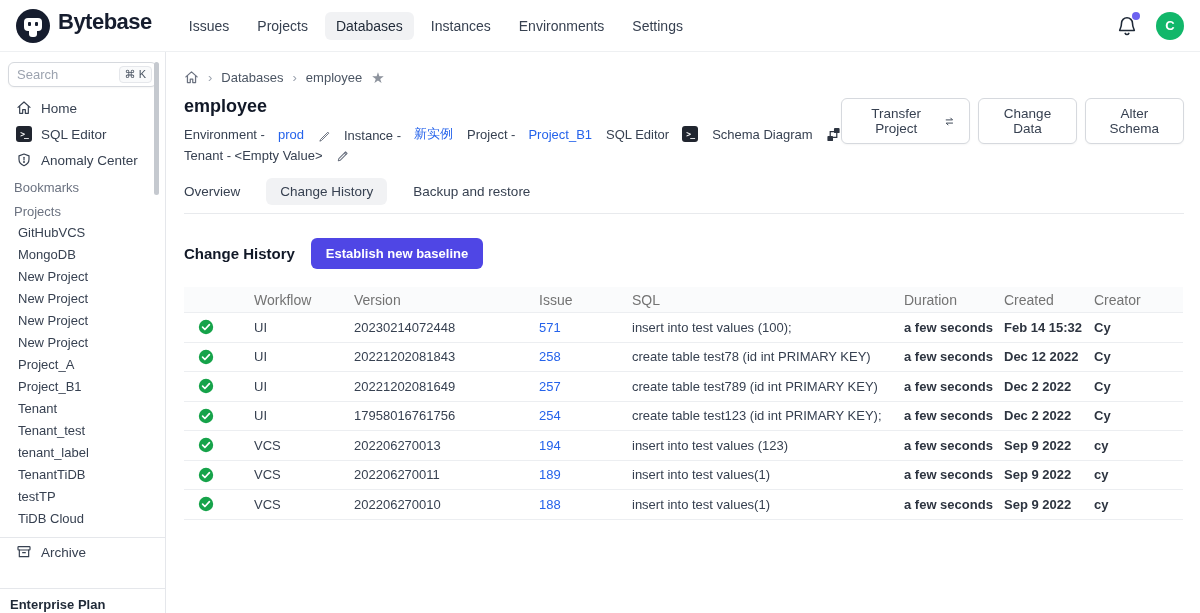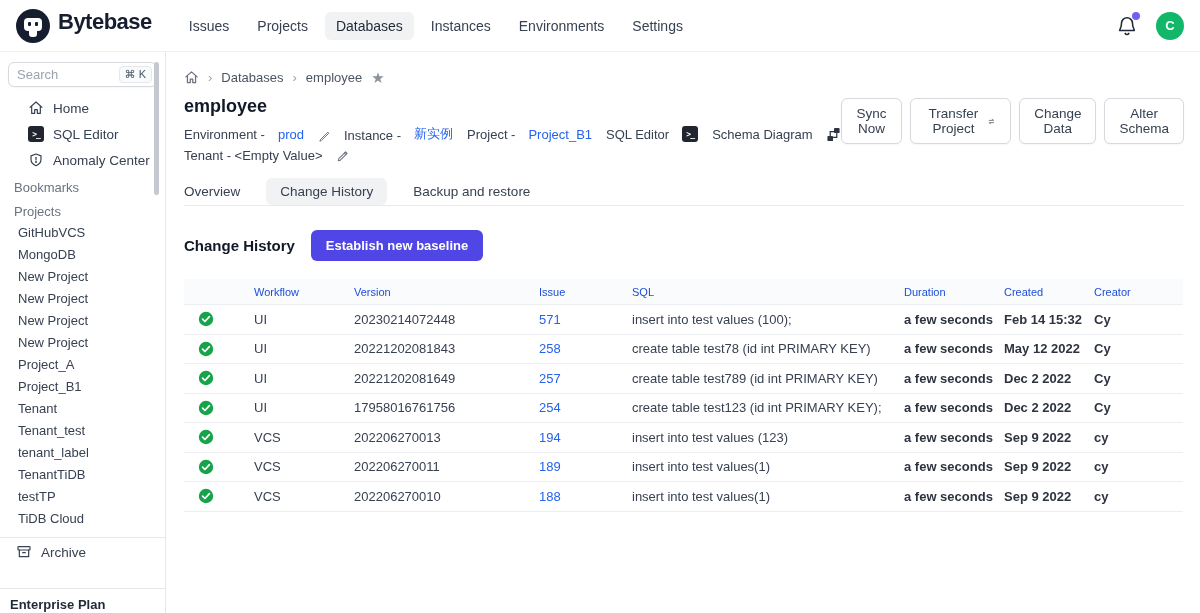--- a/index.html
+++ b/index.html
@@ -34,21 +34,21 @@
     padding-top:10px; position:relative; flex-shrink:0; }
   .main { flex:1; padding:10px 16px 0 18px; overflow:hidden; }
 
   
   .search-box { margin:0 8px; height:25px; border:1px solid #d6d9de; border-radius:6px;
     display:flex; align-items:center; padding:0 4px 0 8px; background:#fff;
     box-shadow:0 1px 2px rgba(0,0,0,.04); cursor:text; }
   .search-ph { flex:1; font-size:13px; color:#9ca3af; }
   .kbd { font-size:11px; color:#4b5563; border:1px solid #e5e7eb; background:#f9fafb;
     border-radius:4px; padding:1px 5px; white-space:nowrap; }
-  .side-nav { margin-top:8px;padding-left:12px; }
+  .side-nav { margin-top:8px; }
   .side-item { display:flex; align-items:center; gap:9px; height:26px; padding:0 8px 0 16px;
     font-size:13.5px; color:#374151; cursor:pointer; }
   .side-item svg { flex-shrink:0; }
   .term-ico { width:16px; height:16px; background:#20252f; border-radius:3px; color:#fff;
     font-family:"DejaVu Sans Mono", monospace; font-size:8px; font-weight:bold;
     display:flex; align-items:center; justify-content:center; letter-spacing:-1px; }
   .section-label { font-size:13px; color:#6b7280; padding:0 8px 0 14px; margin-top:4px;
     height:20px; display:flex; align-items:center; }
   .proj-list { }
   .proj-item { height:22px; display:flex; align-items:center; padding-left:18px;
@@ -74,36 +74,36 @@
     margin-bottom:5px; flex-wrap:nowrap; }
   .meta-item { display:flex; align-items:flex-end; gap:13px; white-space:nowrap; }
   a.blue, .blue { color:#2563eb; text-decoration:none; cursor:pointer; }
   .actions { margin-left:auto; display:flex; gap:8px; margin-top:2px; }
   .btn { background:#fff; border:1px solid #d6d9de; border-radius:6px; padding:7px 14px;
     font-size:13.5px; color:#374151; font-family:inherit; cursor:pointer;
     box-shadow:0 1px 2px rgba(0,0,0,.04); display:flex; align-items:center; gap:6px; }
 
   
   .tabs { display:flex; align-items:center; gap:26px; margin-top:10px;
-    border-bottom:1px solid #e8eaed; }
+    border-bottom:1px solid #e8eaed; padding-bottom:8px; }
   .tab { font-size:13.5px; color:#374151; cursor:pointer; padding:6px 0; }
   .tab.active { background:#f1f2f4; border-radius:6px; padding:6px 14px; }
 
   
   .section-head { display:flex; align-items:center; margin-top:24px; }
   .section-title { font-size:15px; font-weight:700; color:#111827; }
   .btn-primary { border:none; color:#fff; border-radius:6px; padding:8px 15px;
     font-size:13px; font-weight:600; margin-left:16px; cursor:pointer; font-family:inherit; }
 
   
   .tbl { margin-top:18px; width:999px; }
   .tbl-row { display:grid; grid-template-columns:70px 100px 185px 93px 272px 100px 90px 89px;
     align-items:center; }
   .tbl-head { background:#fafbfc; height:26px; border-bottom:1px solid #eceef1; }
-  .tbl-head .cell { font-size:11px; color:#1d4ed8; }
+  .tbl-head .cell { font-size:14px; color:#737373; }
   .cell { padding-right:8px; white-space:nowrap; overflow:hidden; font-size:13px; }
   .data-row { height:29.5px; border-bottom:1px solid #eceef1; cursor:pointer; }
   .cell.status { padding-left:14px; display:flex; align-items:center; }
   .cell.workflow { font-weight:500; color:#374151; }
   .cell.version { color:#374151; }
   .cell.issue { font-weight:500; }
   .cell.sql { color:#374151; }
   .cell.duration, .cell.created, .cell.creator { font-weight:600; color:#2d3440; }
 </style>
 </head>
@@ -260,21 +260,20 @@
               <svg width="14" height="14" viewBox="0 0 24 24" fill="none" stroke="#6b7280" stroke-width="1.8" stroke-linecap="round" stroke-linejoin="round">
                 <path d="M4 20l3.5-.9L19 7.6 16.4 5 4.9 16.5 4 20z"></path>
                   <path d="M14.5 7l2.5 2.5"></path>
               </svg>
             </span>
           </div>
         </div>
       </div>
 
       <div class="actions">
-        <button class="btn">Sync Now</button>
         <button class="btn">
           <span>Transfer Project</span>
           <svg width="15" height="15" viewBox="0 0 24 24" fill="none" stroke="#374151" stroke-width="1.8" stroke-linecap="round" stroke-linejoin="round">
             <path d="M6 9h12l-3.5-3.5"></path>
               <path d="M18 15H6l3.5 3.5"></path>
           </svg>
         </button>
         <button class="btn">Change Data</button>
         <button class="btn">Alter Schema</button>
       </div>
@@ -323,21 +322,21 @@
             <svg width="16" height="16" viewBox="0 0 16 16">
               <circle cx="8" cy="8" r="7.2" fill="#16a34a"></circle>
               <path d="M4.6 8.2l2.3 2.3 4.5-4.8" stroke="#fff" stroke-width="1.7" fill="none" stroke-linecap="round" stroke-linejoin="round"></path>
             </svg>
           </div>
         <div class="cell workflow">UI</div>
         <div class="cell version">20221202081843</div>
         <div class="cell issue"><a class="blue">258</a></div>
         <div class="cell sql">create table test78 (id int PRIMARY KEY)</div>
         <div class="cell duration">a few seconds</div>
-        <div class="cell created">May 12 2022</div>
+        <div class="cell created">Dec 12 2022</div>
         <div class="cell creator">Cy</div>
       </div>
       <div class="tbl-row data-row">
         <div class="cell status">
             <svg width="16" height="16" viewBox="0 0 16 16">
               <circle cx="8" cy="8" r="7.2" fill="#16a34a"></circle>
               <path d="M4.6 8.2l2.3 2.3 4.5-4.8" stroke="#fff" stroke-width="1.7" fill="none" stroke-linecap="round" stroke-linejoin="round"></path>
             </svg>
           </div>
         <div class="cell workflow">UI</div>

